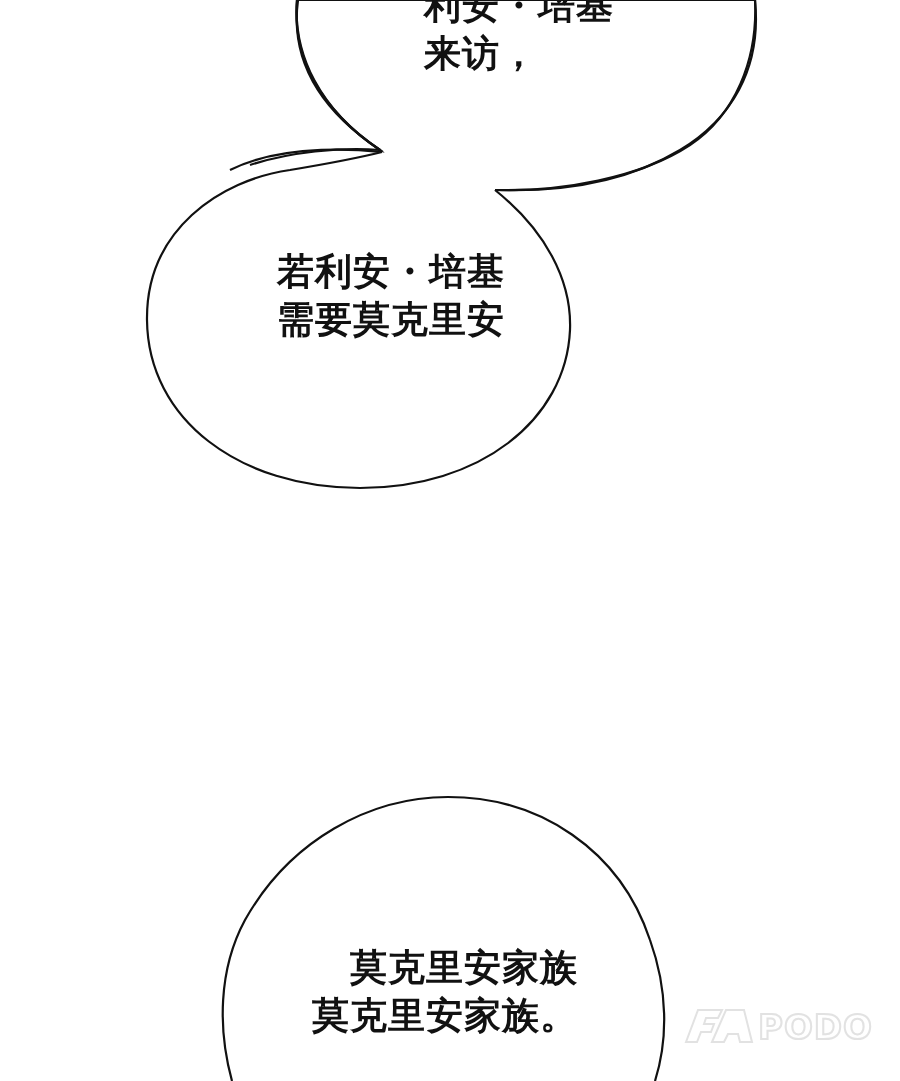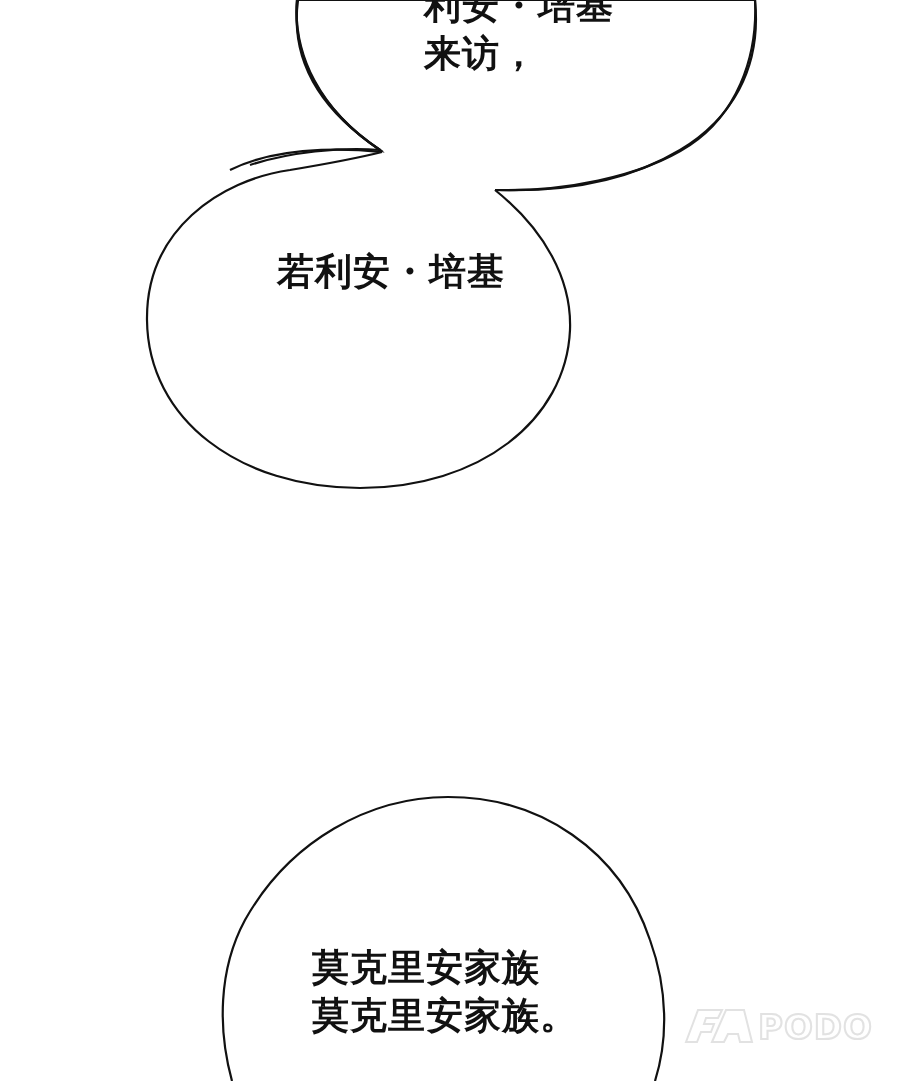--- a/index.html
+++ b/index.html
@@ -76,23 +76,24 @@
            C 668 990, 668 1040, 655 1081" fill="#ffffff" stroke="#111" stroke-width="2.2"></path>
 </svg>
 
 <div class="bubble-text" style="left:424px; top:-18px;">
   <div>利安・培基</div>
   <div>来访，</div>
 </div>
 
 <div class="bubble-text" style="left:236px; top:248px;margin-left:41px;">
   <div>若利安・培基</div>
+  <div>需要莫克里安</div>
 </div>
 
-<div class="bubble-text" style="left:312px; top:944px;">
+<div class="bubble-text" style="left:312px; top:944px;text-align:right;">
   <div>莫克里安家族</div>
   <div>莫克里安家族。</div>
 </div>
 
 <svg class="watermark" viewBox="0 0 200 40" xmlns="http://www.w3.org/2000/svg">
   <g fill="none" stroke="#e2e2e2" stroke-width="2">
     <polygon points="4,36 16,4 40,4 36,12 24,12 22,18 32,18 29,26 19,26 15,36"></polygon>
     <polygon points="30,36 44,4 62,4 70,36 58,36 56,28 46,28 42,36"></polygon>
   </g>
   <text x="76" y="33" font-family="DejaVu Sans, sans-serif" font-size="34" font-weight="bold" fill="none" stroke="#e2e2e2" stroke-width="2" letter-spacing="1">PODO</text>

